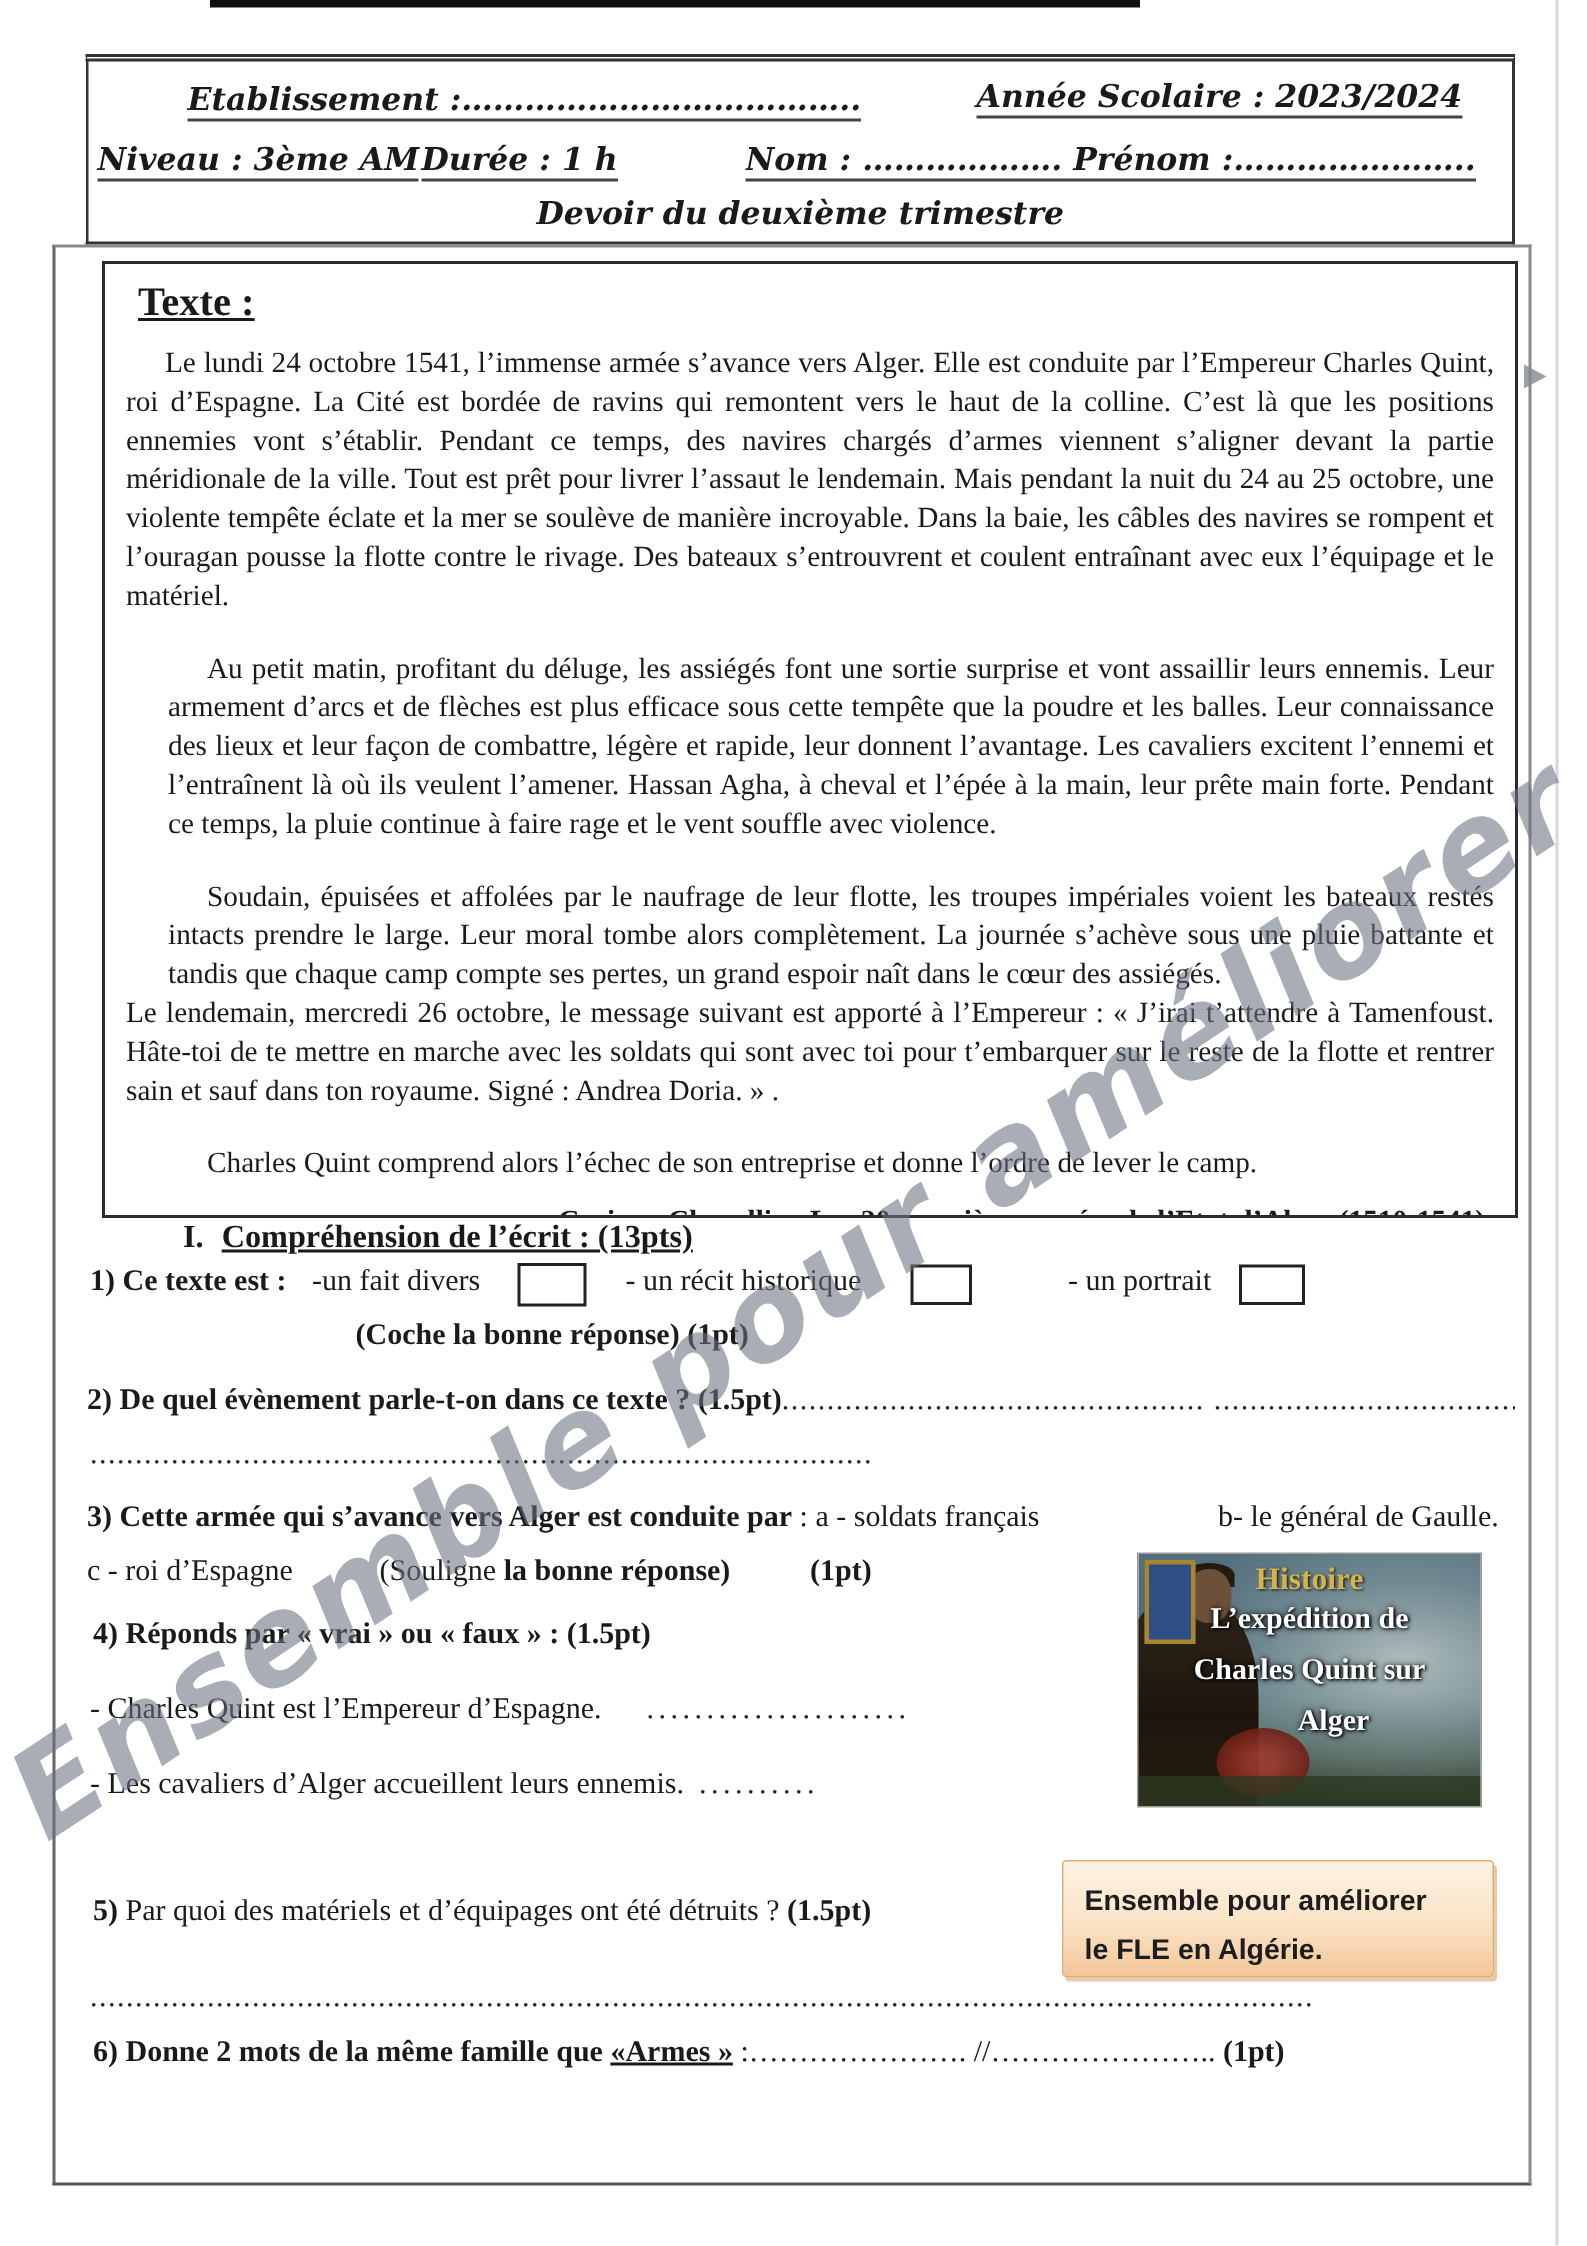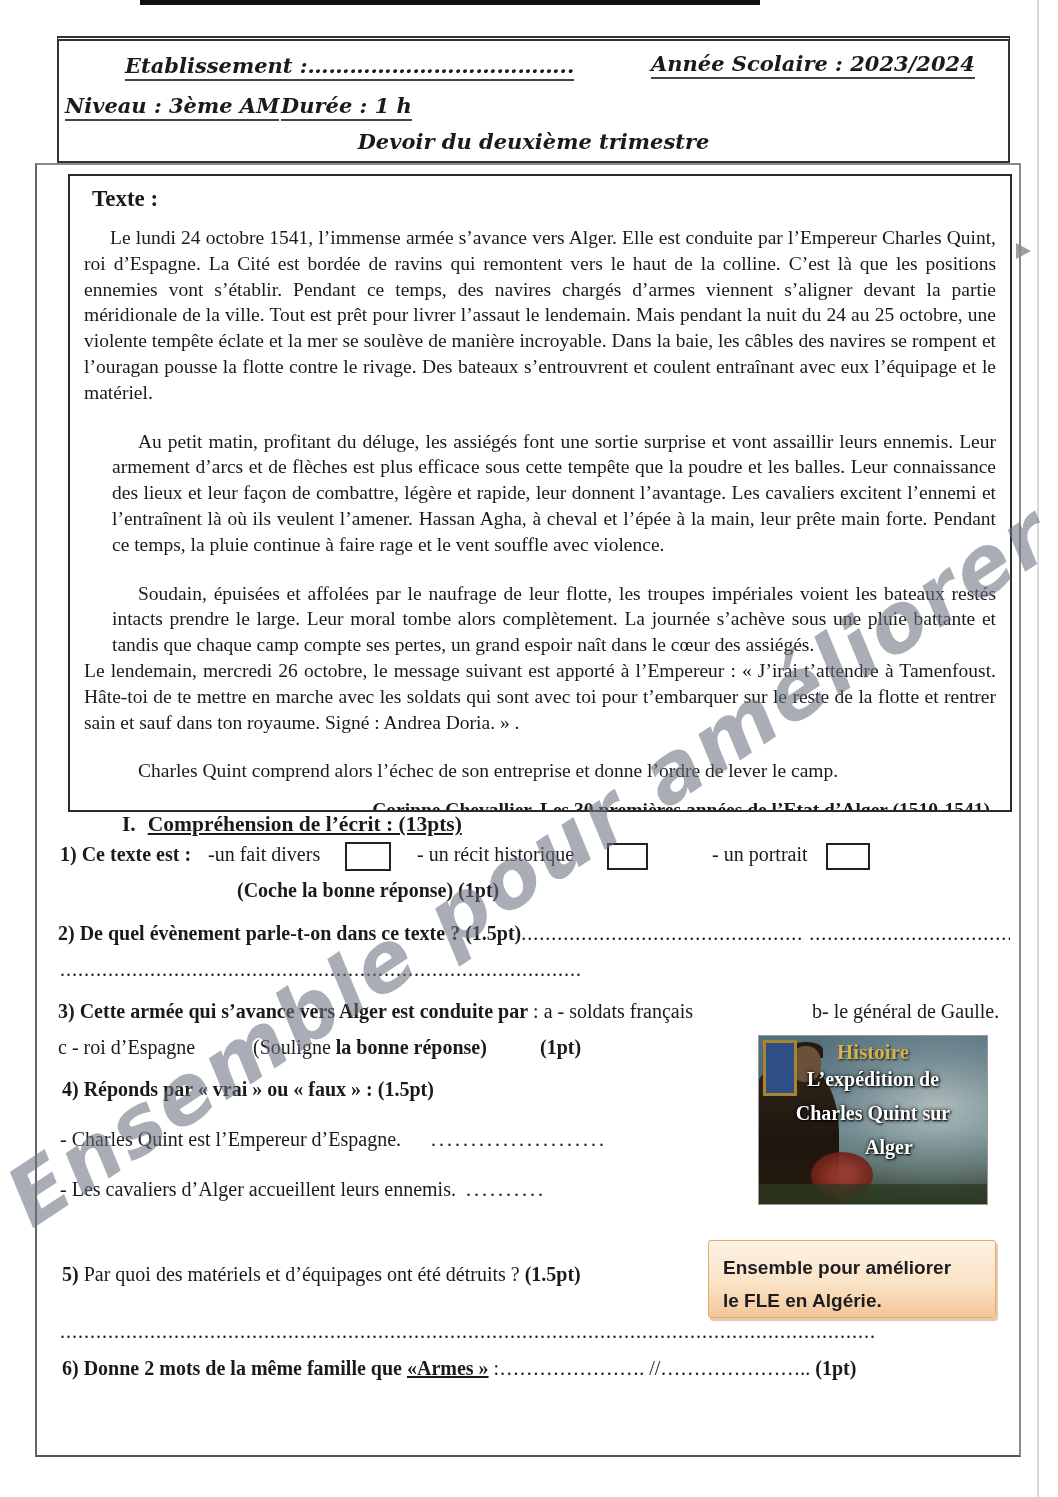--- a/index.html
+++ b/index.html
@@ -20,21 +20,21 @@
   .hdr-niveau{left:6px;top:52px;}
   .hdr-duree{left:222px;top:52px;}
   .hdr-nom{left:438px;top:52px;max-width:505px;overflow:hidden;}
   .hdr-title{position:absolute;left:0;top:88px;width:100%;text-align:center;border:none;}
   
   .outer-box{position:absolute;left:35px;top:163px;width:982px;height:1290px;
     border:2px solid #8a8a8a;border-bottom-color:#555;border-left-color:#666;}
   
   .texte-box{position:absolute;left:68px;top:174px;width:944px;height:638px;
     border:2px solid #2b2b2b;box-sizing:border-box;padding:8px 14px;overflow:hidden;background:#fff;}
-  .texte-heading{font-weight:bold;font-size:23px;margin:2px 0 0 8px;}
+  .texte-heading{font-weight:bold;font-size:27px;text-decoration:underline;margin:2px 0 0 8px;}
   .para{font-size:19.5px;line-height:25.8px;text-align:justify;margin:0;}
   .m-top{margin-top:13px;}
   .gap-top{margin-top:23px;margin-left:28px;}
   .indent{text-indent:26px;}
   .attribution{font-weight:bold;font-size:19.5px;text-align:right;margin-top:15px;padding-right:6px;}
   
   .q{position:absolute;font-size:20px;white-space:nowrap;}
   .section-heading{position:absolute;left:122px;top:812px;font-size:21.5px;font-weight:bold;}
   .section-heading .u{text-decoration:underline;margin-left:12px;}
   .checkbox{position:absolute;border:2px solid #222;background:#fff;box-sizing:border-box;}
@@ -81,20 +81,21 @@
 
   <div class="top-bar"></div>
   <div class="page-edge"></div>
   <div class="gray-arrow"></div>
 
   <div class="header-box">
     <span class="hdr hdr-etab">Etablissement :………………………………..</span>
     <span class="hdr hdr-annee">Année Scolaire : 2023/2024</span>
     <span class="hdr hdr-niveau">Niveau : 3ème AM</span>
     <span class="hdr hdr-duree">Durée : 1 h</span>
+    <span class="hdr hdr-nom">Nom : ………………. Prénom :…………………..</span>
     <div class="hdr hdr-title">Devoir du deuxième  trimestre</div>
   </div>
 
   <div class="outer-box"></div>
 
   <div class="texte-box">
     <div class="texte-heading">Texte :</div>
     <p class="para indent m-top">Le lundi 24 octobre 1541, l’immense armée s’avance vers Alger. Elle est conduite par l’Empereur Charles Quint, roi d’Espagne. La Cité est bordée de ravins qui remontent vers le haut de la colline. C’est là que les positions ennemies vont s’établir. Pendant ce temps, des navires chargés d’armes viennent s’aligner devant la partie méridionale de la ville. Tout est prêt pour livrer l’assaut le lendemain. Mais pendant la nuit du 24 au 25 octobre, une violente tempête éclate et la mer se soulève de manière incroyable. Dans la baie, les câbles des navires se rompent et l’ouragan pousse la flotte contre le rivage. Des bateaux s’entrouvrent et coulent entraînant avec eux l’équipage et le matériel.</p>
     <p class="para indent gap-top">Au petit matin, profitant du déluge, les assiégés font une sortie surprise et vont assaillir leurs ennemis. Leur armement d’arcs et de flèches est plus efficace sous cette tempête que la poudre et les balles. Leur connaissance des lieux et leur façon de combattre, légère et rapide, leur donnent l’avantage. Les cavaliers excitent l’ennemi et l’entraînent là où ils veulent l’amener. Hassan Agha, à cheval et l’épée à la main, leur prête main forte. Pendant ce temps, la pluie continue à faire rage et le vent souffle avec violence.</p>
     <p class="para indent gap-top">Soudain, épuisées et affolées par le naufrage de leur flotte, les troupes impériales voient les bateaux restés intacts prendre le large. Leur moral tombe alors complètement. La journée s’achève sous une pluie battante et tandis que chaque camp compte ses pertes, un grand espoir naît dans le cœur des assiégés.</p>

